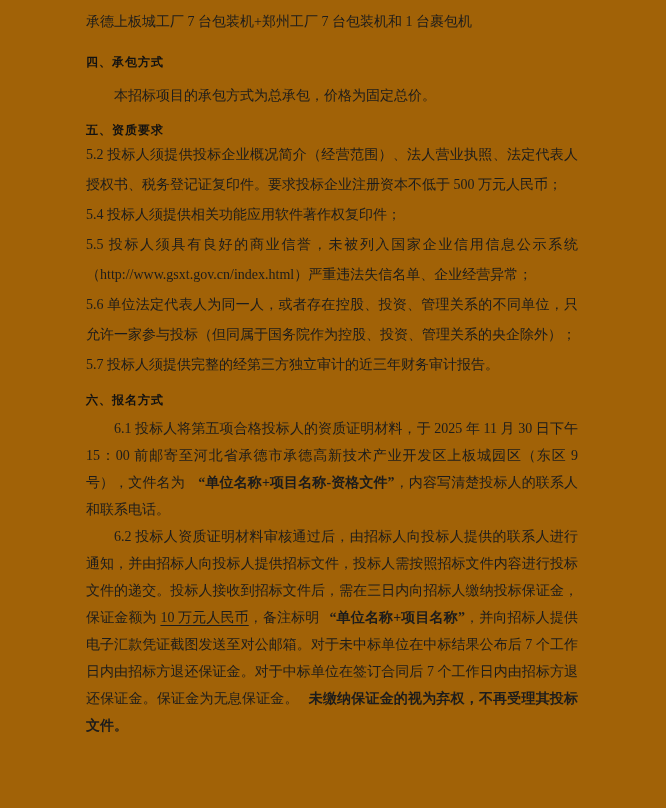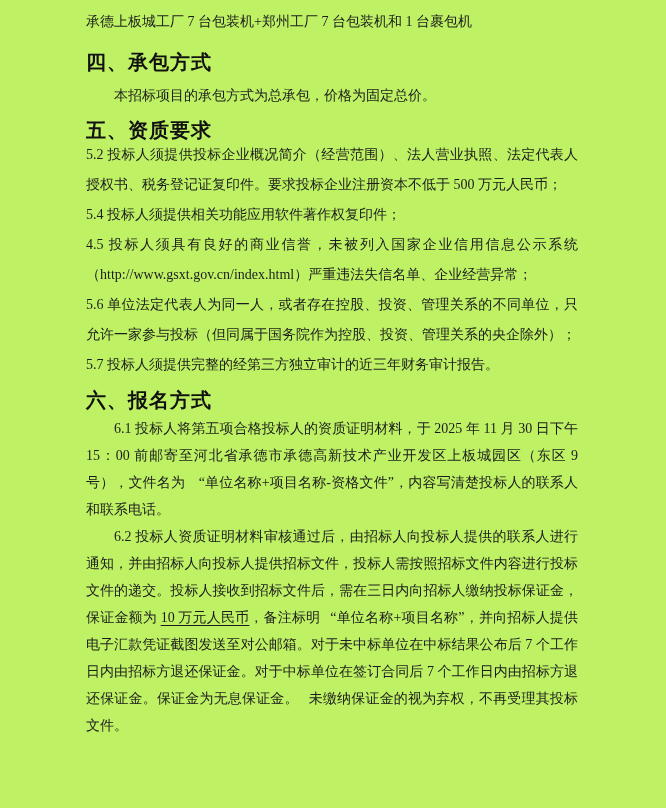--- a/index.html
+++ b/index.html
@@ -10,72 +10,72 @@
   body {
     width: 666px;
     height: 808px;
     overflow: hidden;
   }
   .page {
     box-sizing: border-box;
     width: 666px;
     height: 808px;
     padding: 12px 88px 0 86px;
-    background: #bef264;
+    background: #a16207;
     color: #1c1c1c;
     font-family: "Liberation Serif", "DejaVu Serif", serif;
     font-size: 14px;
   }
   p { margin: 0; }
   .cont {
     line-height: 20px;
   }
   .hd {
     font-family: "Liberation Sans", "DejaVu Sans", sans-serif;
     font-weight: bold;
-    font-size: 20px;
+    font-size: 12px;
     line-height: 20px;
     margin: 0;
     color: #111111;
     letter-spacing: 1px;
   }
   .hd4 { margin-top: 20px; }
   .p4  { margin-top: 14px; line-height: 20px; text-indent: 2em; }
   .hd5 { margin-top: 14px; }
   .s5 p {
     line-height: 30px;
     text-align: justify;
   }
   .hd6 { margin-top: 10px; }
   .s6 p {
     line-height: 27px;
     text-align: justify;
     text-indent: 2em;
   }
   .s6 .p61 { margin-top: 5px; }
-  .b { font-weight: normal; margin-left: 10px; }
+  .b { font-weight: bold; margin-left: 10px; }
   .u { text-decoration: underline; text-underline-offset: 3px; }
 </style>
 </head>
 <body>
 
 <div class="page">
 
   <p class="cont">承德上板城工厂 7 台包装机+郑州工厂 7 台包装机和 1 台裹包机</p>
 
   <h2 class="hd hd4">四、承包方式</h2>
 
   <p class="p4">本招标项目的承包方式为总承包，价格为固定总价。</p>
 
   <h2 class="hd hd5">五、资质要求</h2>
 
   <div class="s5">
     <p>5.2 投标人须提供投标企业概况简介（经营范围）、法人营业执照、法定代表人授权书、税务登记证复印件。要求投标企业注册资本不低于 500 万元人民币；</p>
     <p>5.4 投标人须提供相关功能应用软件著作权复印件；</p>
-    <p>4.5 投标人须具有良好的商业信誉，未被列入国家企业信用信息公示系统（http://www.gsxt.gov.cn/index.html）严重违法失信名单、企业经营异常；</p>
+    <p>5.5 投标人须具有良好的商业信誉，未被列入国家企业信用信息公示系统（http://www.gsxt.gov.cn/index.html）严重违法失信名单、企业经营异常；</p>
     <p>5.6 单位法定代表人为同一人，或者存在控股、投资、管理关系的不同单位，只允许一家参与投标（但同属于国务院作为控股、投资、管理关系的央企除外）；</p>
     <p>5.7 投标人须提供完整的经第三方独立审计的近三年财务审计报告。</p>
   </div>
 
   <h2 class="hd hd6">六、报名方式</h2>
 
   <div class="s6">
     <p class="p61"><span>6.1 投标人将第五项合格投标人的资质证明材料，于 2025 年 11 月 30 日下午 15：00 前邮寄至河北省承德市承德高新技术产业开发区上板城园区（东区 9 号），文件名为 </span><span class="b">“单位名称+项目名称-资格文件”</span><span>，内容写清楚投标人的联系人和联系电话。</span></p>
 
     <p class="p62"><span>6.2 投标人资质证明材料审核通过后，由招标人向投标人提供的联系人进行通知，并由招标人向投标人提供招标文件，投标人需按照招标文件内容进行投标文件的递交。投标人接收到招标文件后，需在三日内向招标人缴纳投标保证金，保证金额为 </span><span class="u">10 万元人民币</span><span>，备注标明</span><span class="b">“单位名称+项目名称”</span><span>，并向招标人提供电子汇款凭证截图发送至对公邮箱。对于未中标单位在中标结果公布后 7 个工作日内由招标方退还保证金。对于中标单位在签订合同后 7 个工作日内由招标方退还保证金。保证金为无息保证金。</span><span class="b">未缴纳保证金的视为弃权，不再受理其投标文件。</span></p>

